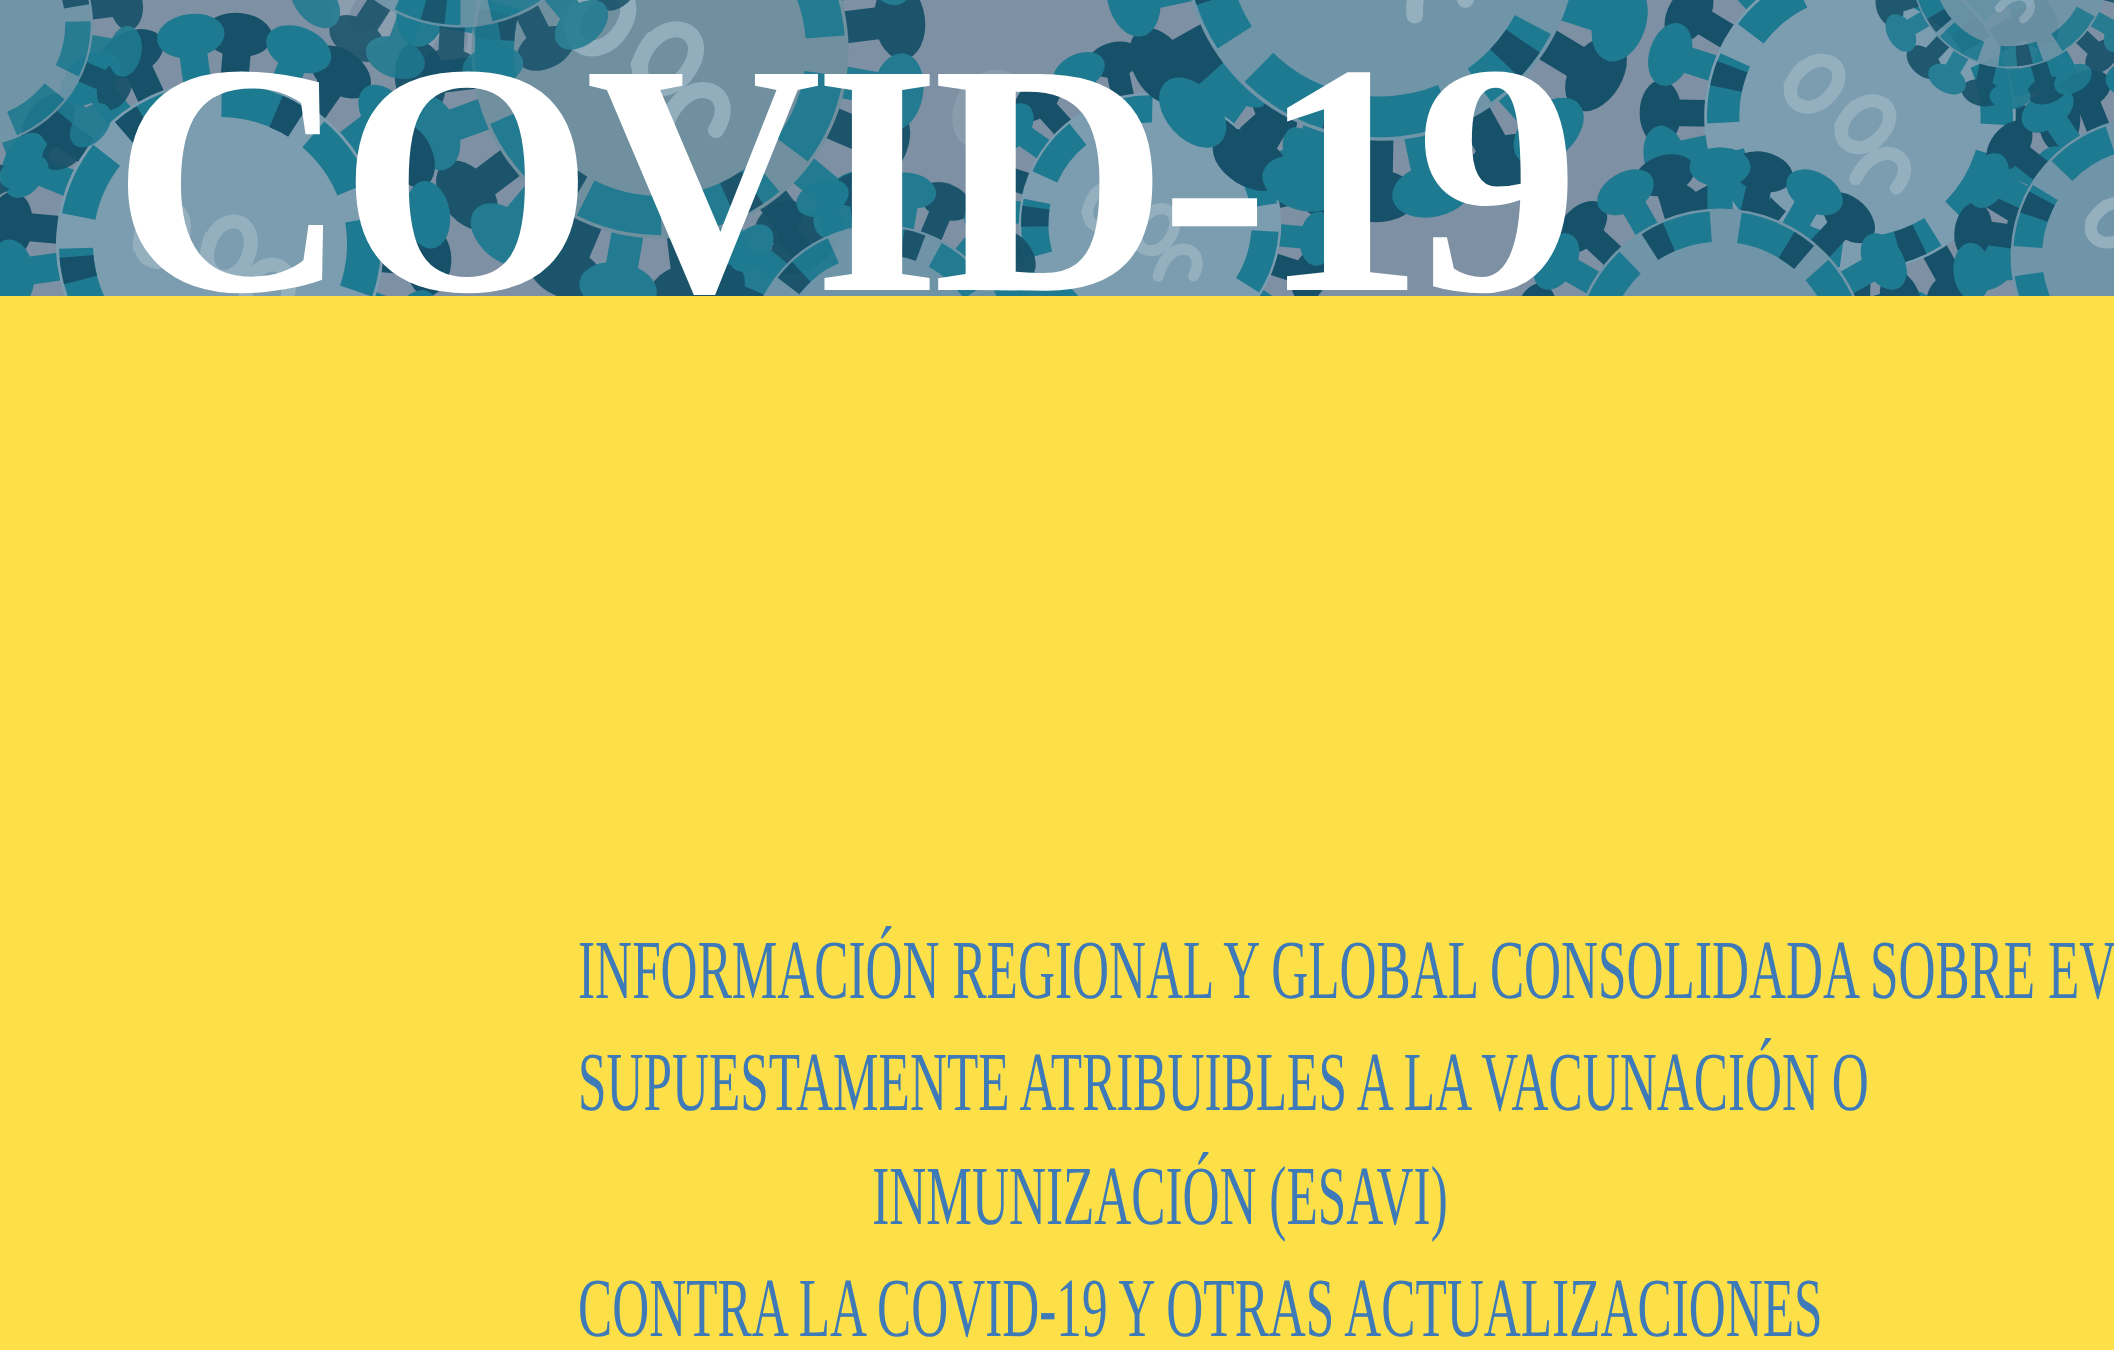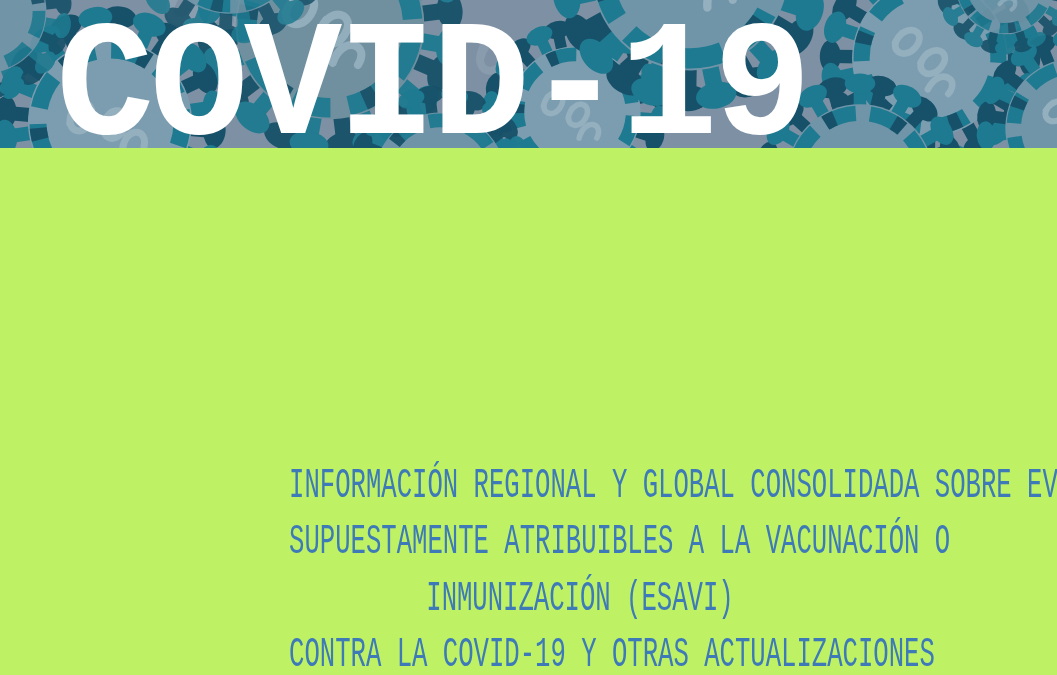--- a/index.html
+++ b/index.html
@@ -1,21 +1,21 @@
 <!DOCTYPE html>
 <html><head>
 <meta charset="utf-8">
 <style>
   html,body{margin:0;padding:0;background:#ffffff;}
   .page{
     position:relative;
     width:1057px;height:675px;
-    background:#bef264;
+    background:#fde047;
     overflow:hidden;
-    font-family:Liberation Mono, monospace;
+    font-family:Liberation Serif, serif;
   }
   
   .banner{
     position:absolute;left:0;top:0;
     width:1057px;height:148px;
     background:#7E90A3;
     overflow:hidden;
   }
   .banner svg{position:absolute;left:0;top:0;display:block;}
   .banner-title{

